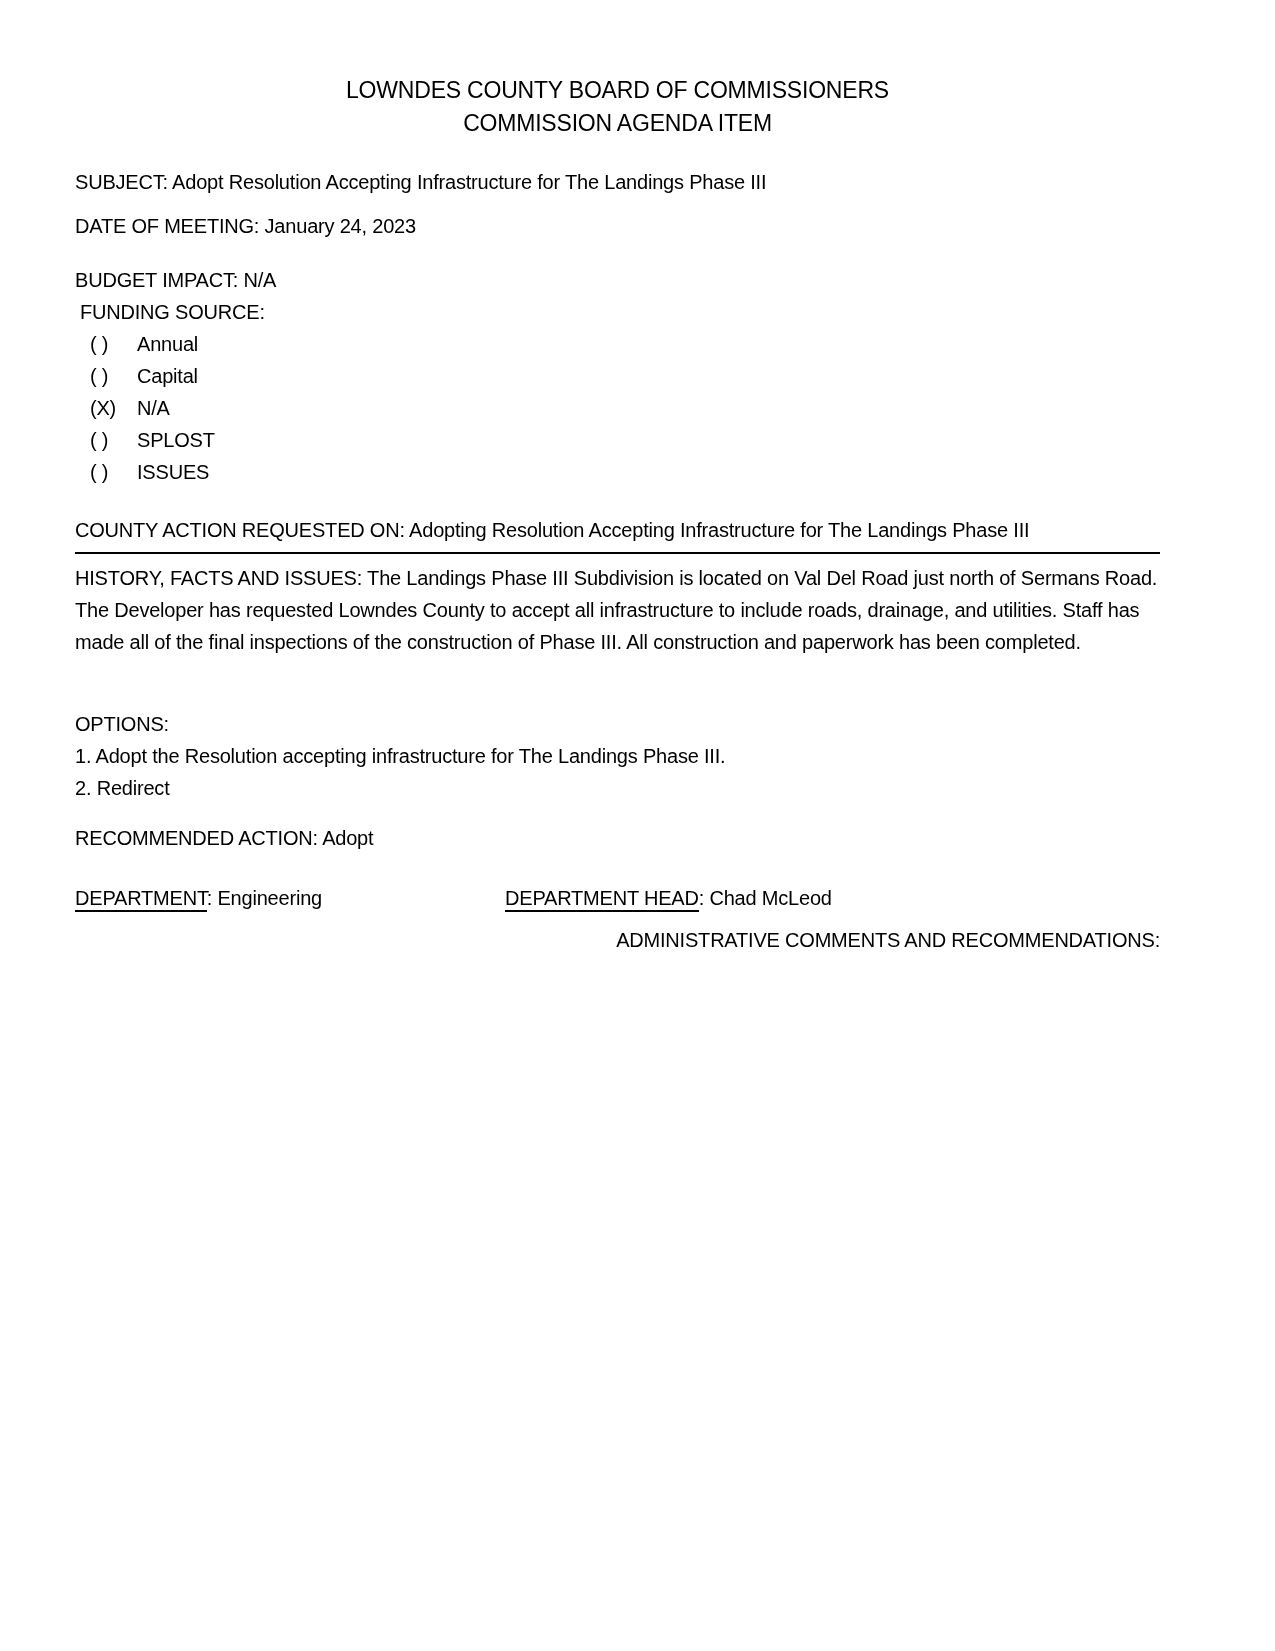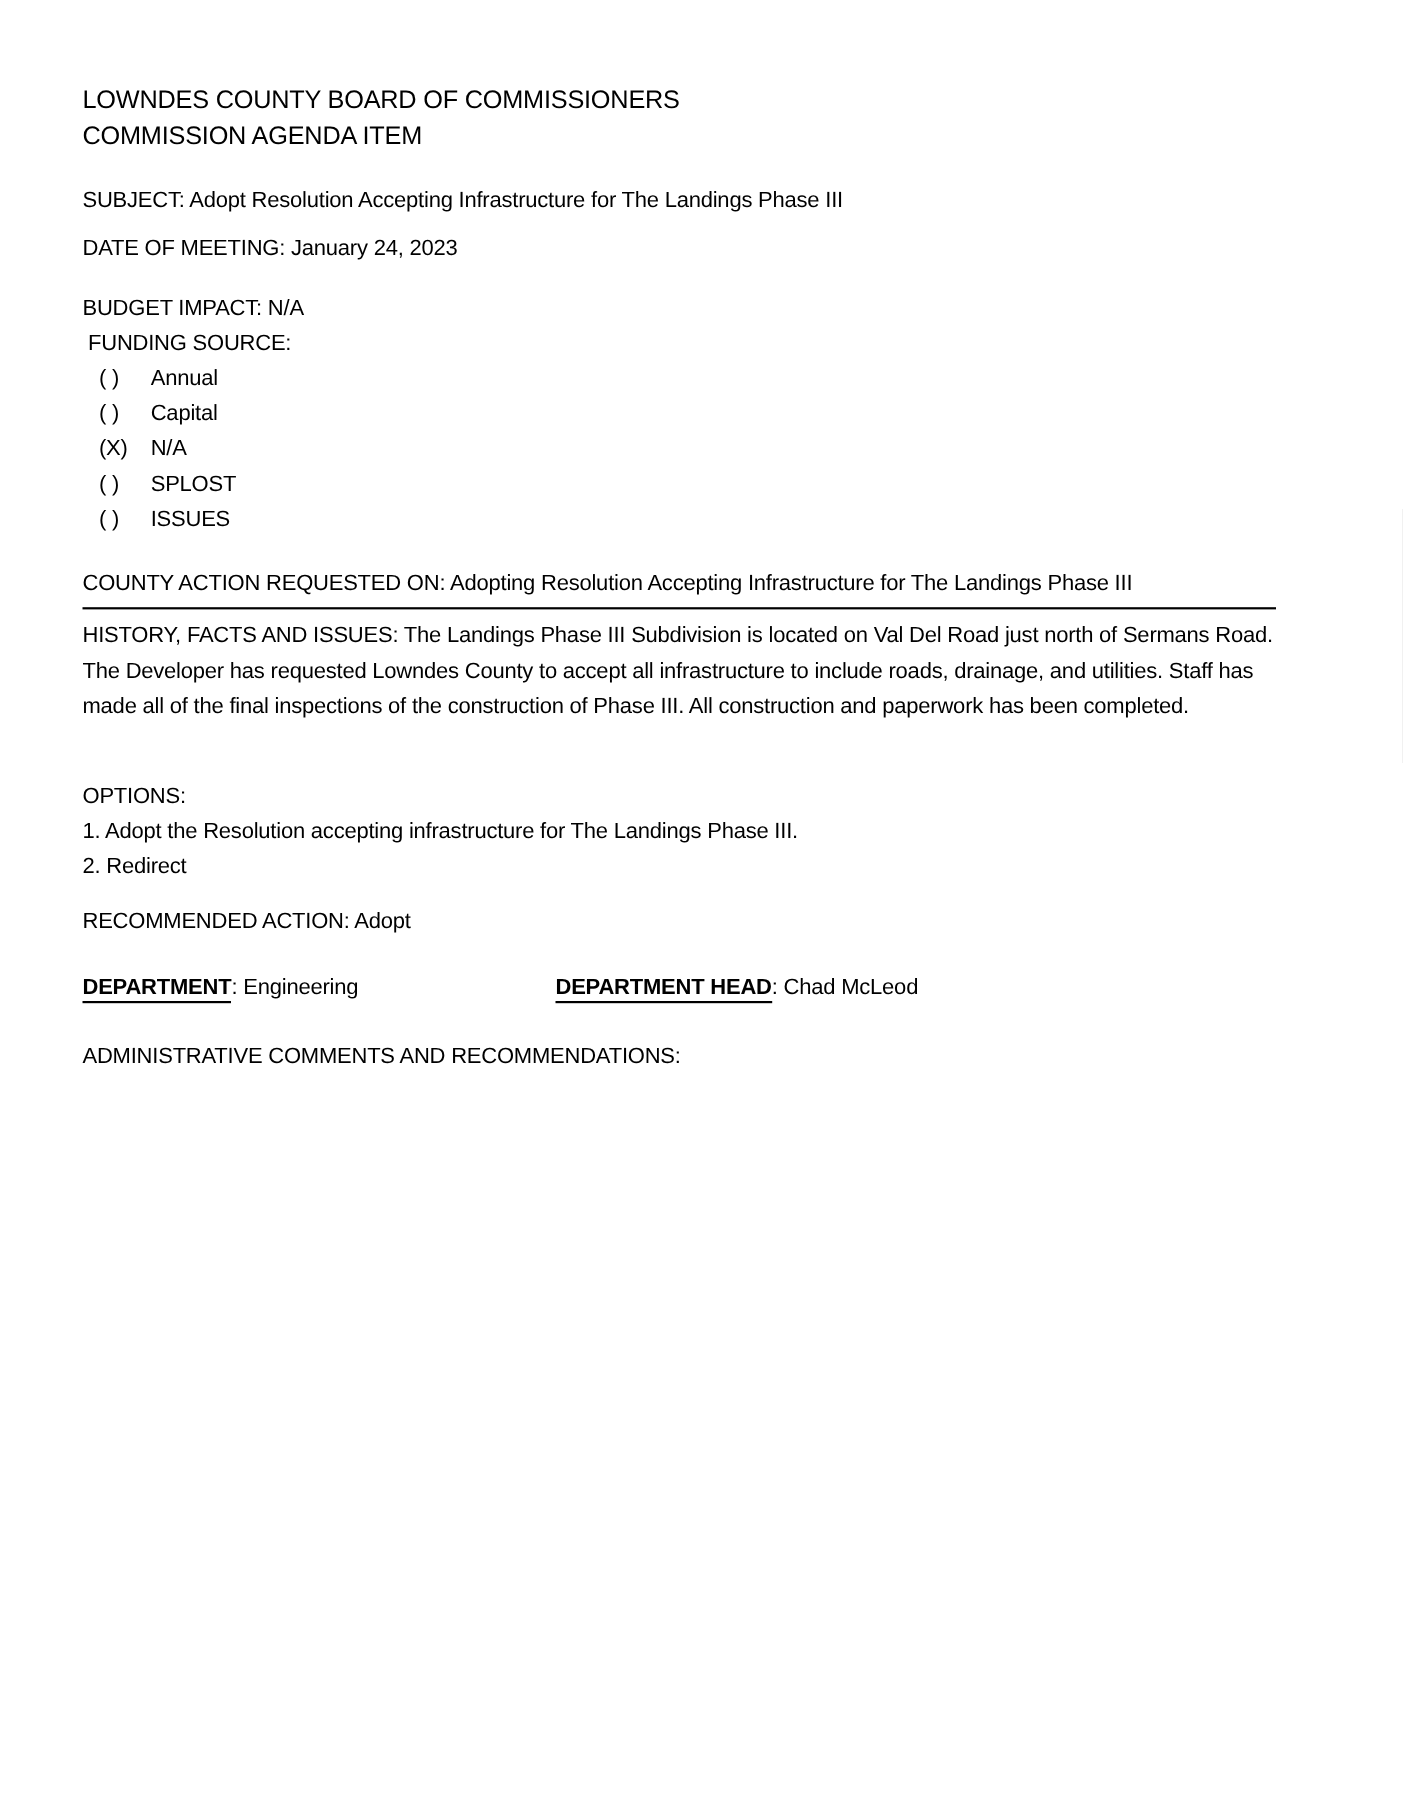--- a/index.html
+++ b/index.html
@@ -11,21 +11,21 @@
     position: relative;
     box-sizing: border-box;
     padding: 74px 115px 0 75px;
     font-family: "Liberation Sans", "DejaVu Sans", sans-serif;
     font-size: 20px;
     line-height: 32px;
     color: #000000;
     letter-spacing: -0.01em;
   }
   .doc-title {
-    text-align: left;
+    text-align: center;
     font-size: 23px;
     line-height: 33px;
   }
   .subject {
     margin-top: 26px;
     max-width: 720px;
   }
   .date-row {
     margin-top: 12px;
     display: flex;
@@ -44,22 +44,22 @@
     border-bottom: 2px solid #000;
     padding-bottom: 6px;
   }
   .history { margin-top: 8px; }
   .options-row { margin-top: 50px; display: flex; flex-direction: column; }
   .options-label { width: 100px; flex: none; }
   .options-list { margin: 0; padding: 0; list-style: none; }
   .recommended { margin-top: 18px; }
   .dept-row { margin-top: 28px; display: flex; }
   .dept-col-1 { width: 430px; flex: none; }
-  .u-label { border-bottom: 2px solid #000; padding-bottom: 1px; font-weight: bold; }
-  .admin { margin-top: 30px; }
+  .u-label { border-bottom: 2px solid #000; padding-bottom: 1px; }
+  .admin { margin-top: 10px; text-align: right; }
 </style>
 </head>
 <body>
 
 <div class="page">
 
   <div class="doc-title">
     <div>LOWNDES COUNTY BOARD OF COMMISSIONERS</div>
     <div>COMMISSION AGENDA ITEM</div>
   </div>

